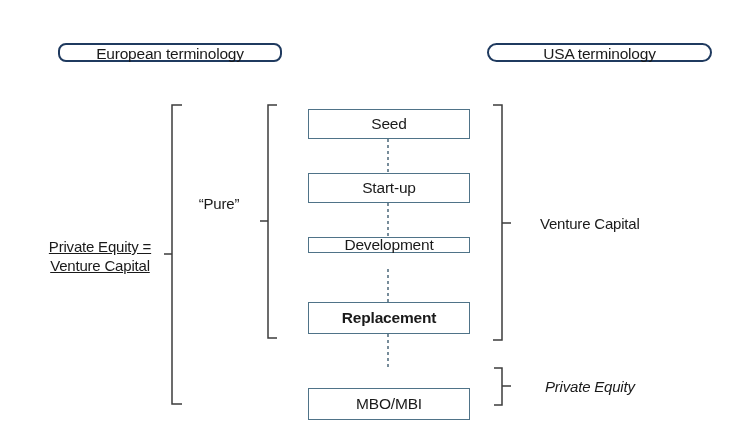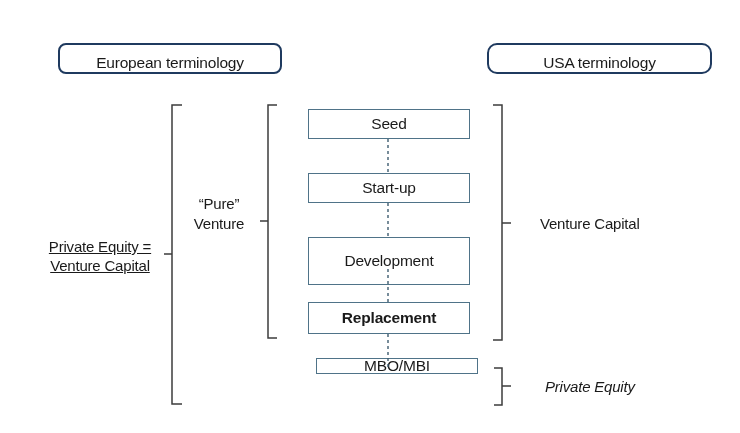--- a/index.html
+++ b/index.html
@@ -8,26 +8,26 @@
     width: 740px;
     height: 433px;
     background: var(--background, #fff);
     font-family: "Liberation Sans", sans-serif;
     color: var(--text, #1a1a1a);
     overflow: hidden;
   }
   .hdr-box {
     position: absolute;
     top: 43px;
-    height: 31px;
+    height: 19px;
     border: 2px solid var(--navy, #1f3a5f);
     border-radius: 8px;
     background: #fff;
     display: flex;
-    align-items: flex-end;
+    align-items: flex-start;
     justify-content: center;
     font-size: 15.5px;
     letter-spacing: -0.2px;
     box-sizing: border-box;
   }
   .hdr-eu  { left: 58px;  width: 224px; }
   .hdr-usa { left: 487px; width: 225px; border-radius: 10px; }
   .stage {
     position: absolute;
     left: 308px;
@@ -36,23 +36,23 @@
     background: #fff;
     display: flex;
     align-items: center;
     justify-content: center;
     font-size: 15.5px;
     letter-spacing: -0.2px;
     box-sizing: border-box;
   }
   .s0 { top: 109px; height: 30px; }
   .s1 { top: 173px; height: 30px; }
-  .s2 { top: 237px; height: 48px; }
+  .s2 { top: 237px; height: 16px; }
   .s3 { top: 302px; height: 32px; font-weight: bold; }
-  .s4 { top: 358px; height: 16px; margin-left: 8px; }
+  .s4 { top: 388px; height: 32px; }
   .overlay {
     position: absolute;
     left: 0; top: 0;
     width: 740px; height: 433px;
     pointer-events: none;
   }
   .lbl {
     position: absolute;
     font-size: 15px;
     line-height: 19px;
@@ -109,21 +109,20 @@
     </g>
   </svg>
 
   <div class="lbl lbl-left">
     <span>Private Equity =</span>
     <span>Venture Capital</span>
   </div>
 
   <div class="lbl lbl-pure">
     <span>“Pure”</span>
-    <span>Venture</span>
   </div>
 
   <div class="lbl lbl-vc">
     <span>Venture Capital</span>
   </div>
 
   <div class="lbl lbl-pe">
     <span>Private Equity</span>
   </div>
 

